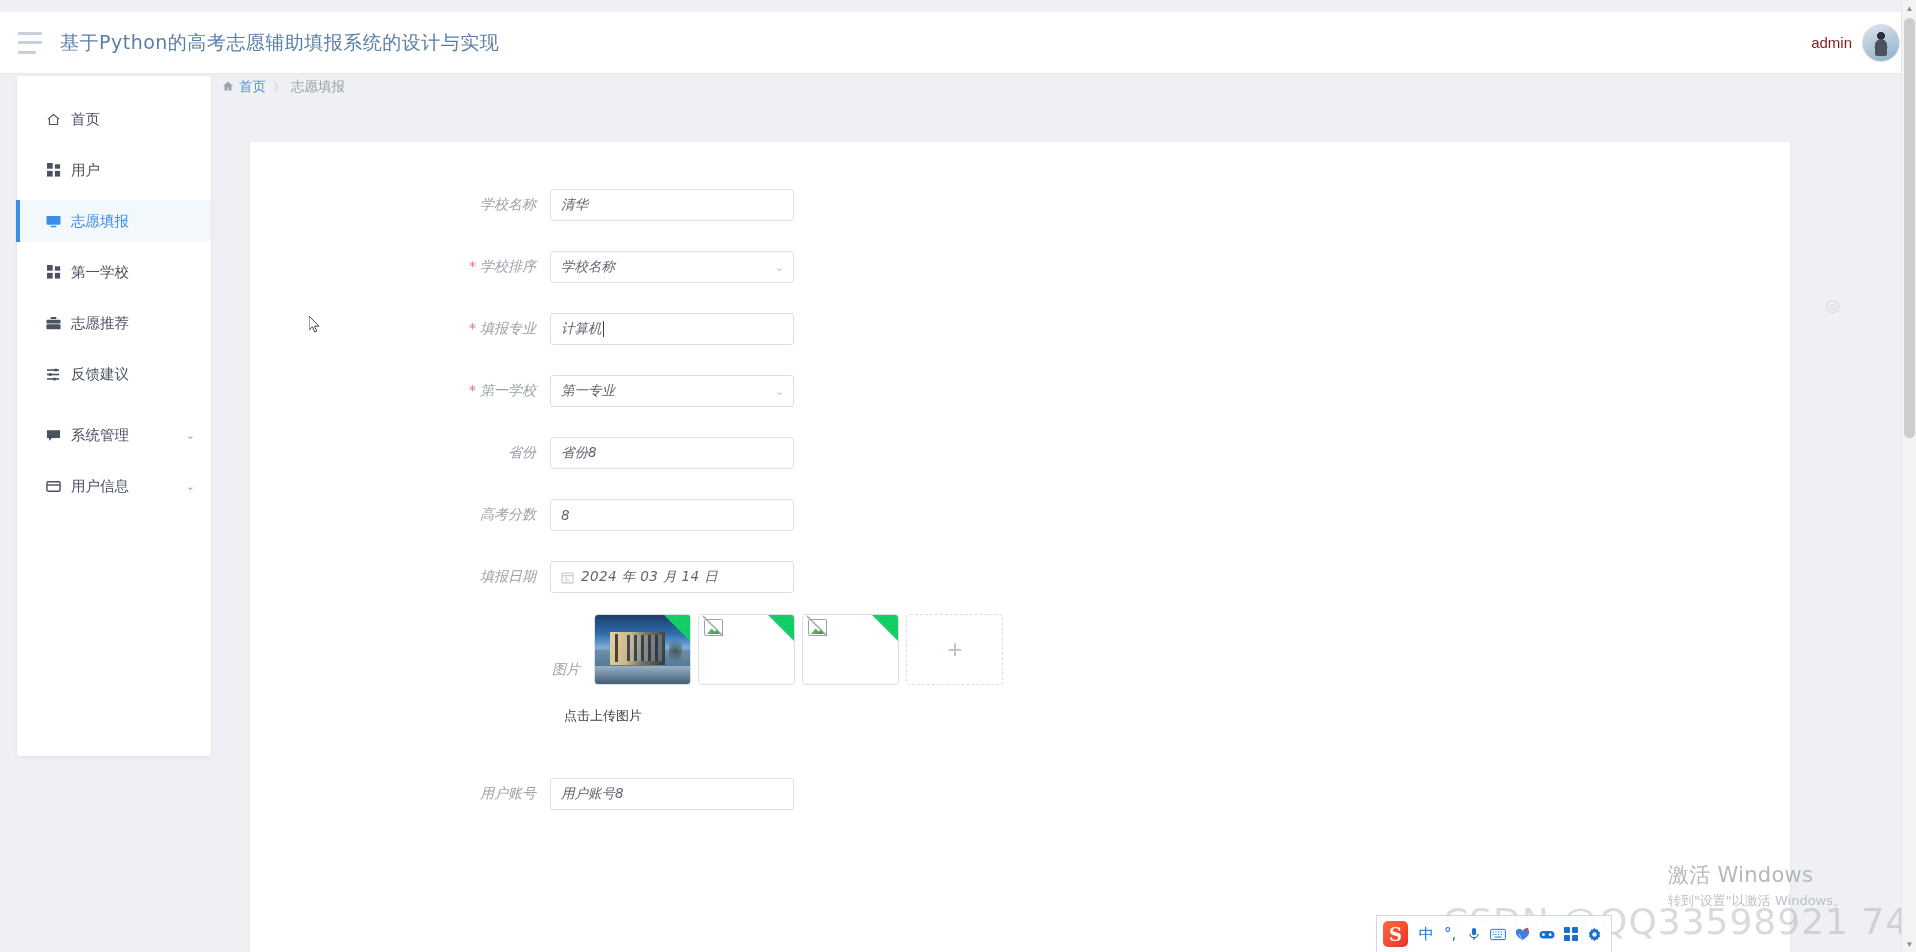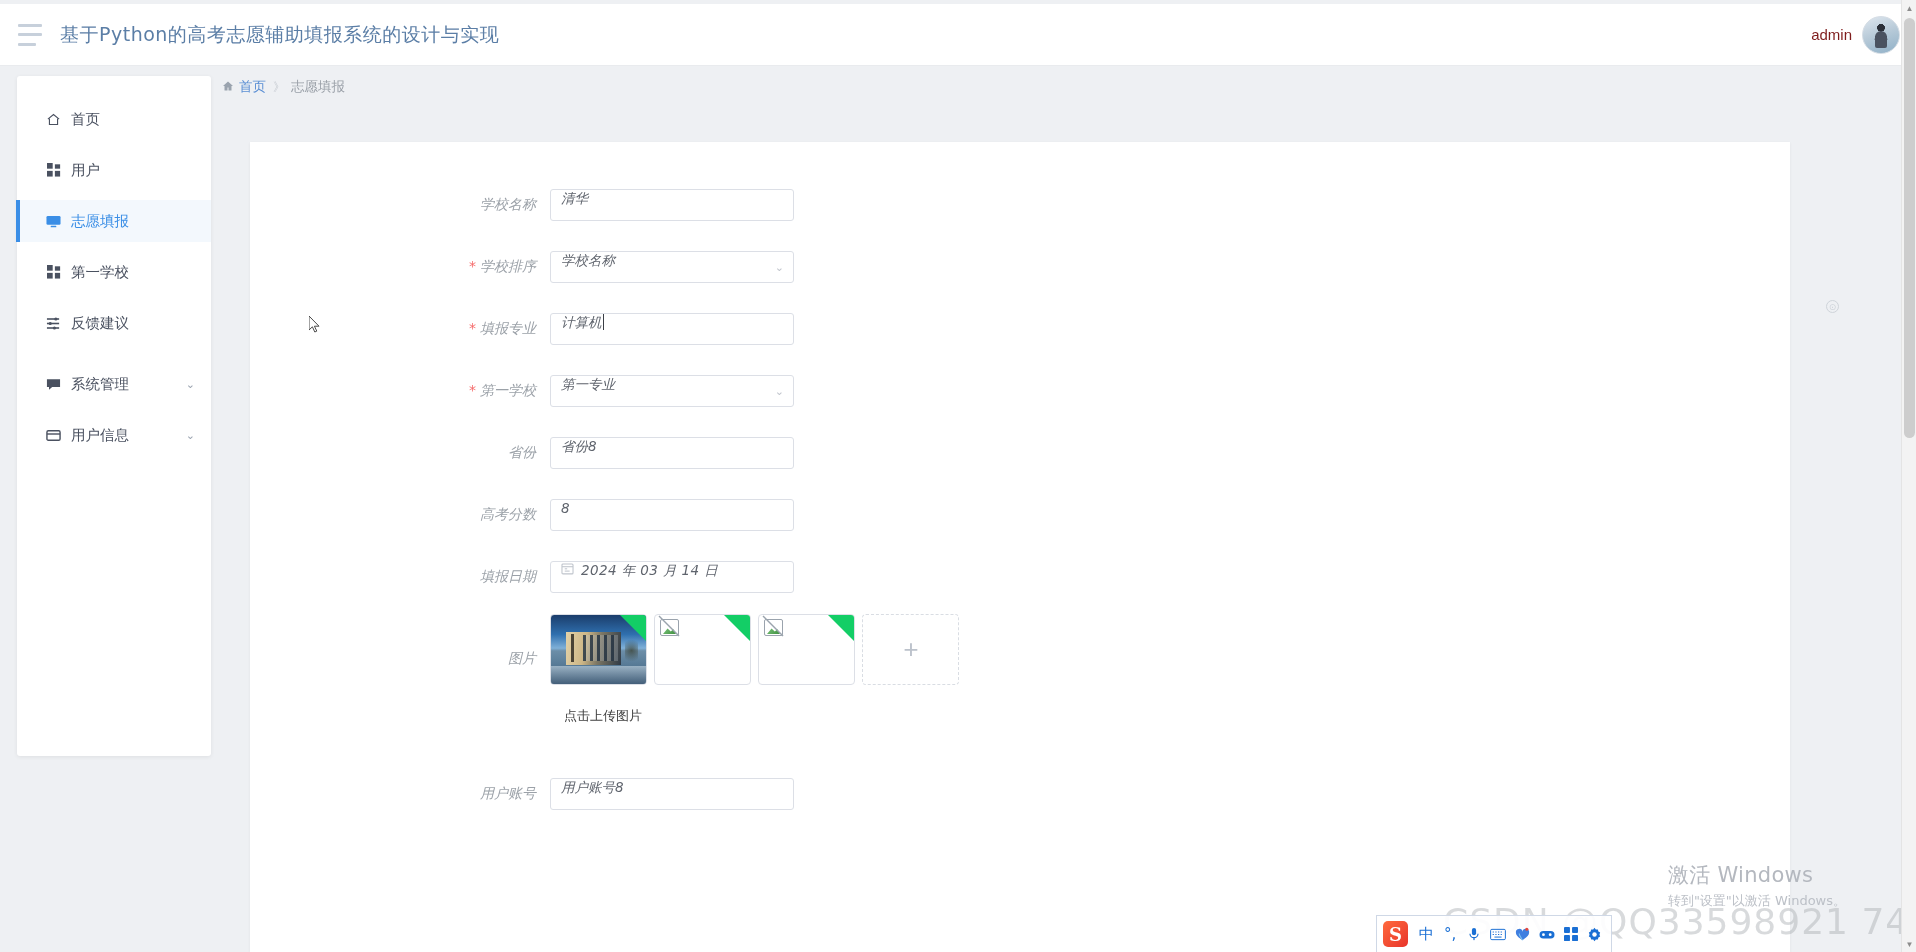--- a/index.html
+++ b/index.html
@@ -12,21 +12,21 @@
   }
   #app {
     position: relative;
     width: 1916px; height: 952px;
     background: #eef0f3;
     overflow: hidden;
   }
 
   
   .topbar {
-    position: absolute; top: 4px; left: 0;
+    position: absolute; top: 12px; left: 0;
     width: 1916px; height: 62px;
     background: #ffffff;
     border-bottom: 1px solid #e9ebee;
     display: flex; align-items: center;
     z-index: 30;
   }
   .hamburger {
     margin-left: 18px; margin-right: 16px;
     width: 26px; height: 22px;
     display: flex; flex-direction: column; justify-content: space-between;
@@ -174,21 +174,21 @@
     font-family: "DejaVu Sans", "Liberation Sans", sans-serif;
     white-space: nowrap;
   }
   .req-star { color: #f56c6c; margin-right: 4px; font-size: 14px; }
   .field {
     position: relative;
     width: 244px; height: 32px;
     border: 1px solid #dcdfe6;
     border-radius: 3px;
     background: #fff;
-    display: flex; 
+    display: flex; align-items: center;
     padding: 0 10px;
     font-size: 13.5px;
     color: #5f646d;
     font-family: "DejaVu Sans", "Liberation Sans", sans-serif;
   }
   .field.select { cursor: pointer; }
   .field .sel-caret {
     position: absolute; right: 9px; top: 50%;
     transform: translateY(-50%);
     color: #c0c4cc; font-size: 11px;
@@ -198,21 +198,21 @@
     background: #3b3f46; margin-left: 1px;
     vertical-align: middle;
   }
   .date-ic {
     margin-right: 7px; color: #bfc4cc;
     font-size: 13px; display: inline-flex;
   }
   .date-txt { letter-spacing: .4px; }
 
   
-  .upload-row { display: flex; align-items: center; height: auto; }
+  .upload-row { display: flex; align-items: flex-end; height: auto; padding-left: 44px; }
   .upload-row .form-label { line-height: 32px; padding-top: 22px; }
   .thumbs { display: flex; gap: 7px; padding-top: 6px; }
   .thumb {
     position: relative;
     width: 97px; height: 71px;
     border: 1px solid #dcdfe6;
     border-radius: 4px;
     overflow: hidden;
     background: #fff;
   }
@@ -404,20 +404,30 @@
         <svg width="14" height="14" viewBox="0 0 16 16" fill="currentColor">
           <rect x="0" y="0" width="6.5" height="6.5"></rect>
             <rect x="9" y="1.5" width="6" height="5"></rect>
           <rect x="0" y="9" width="6.5" height="6.5"></rect>
             <rect x="9" y="9" width="6" height="6.5"></rect>
         </svg>
       </span>
       <span class="mi-label">第一学校</span>
     </div>
 
+    <div class="menu-item" style="margin-top:9px">
+      <span class="mi-icon">
+        <svg width="15" height="15" viewBox="0 0 16 16" fill="currentColor">
+          <rect x="5" y="1" width="6" height="2.2" rx=".6"></rect>
+          <rect x="0.5" y="4" width="15" height="4" rx="1"></rect>
+          <rect x="0.5" y="8.8" width="15" height="5.4" rx="1"></rect>
+        </svg>
+      </span>
+      <span class="mi-label">志愿推荐</span>
+    </div>
 
     <div class="menu-item" style="margin-top:9px">
       <span class="mi-icon">
         <svg width="15" height="15" viewBox="0 0 16 16" fill="none" stroke="currentColor" stroke-width="1.7">
           <path d="M1 3.2h13"></path>
             <path d="M1 8h13"></path>
             <path d="M1 12.8h13"></path>
           <circle cx="10.5" cy="3.2" r="1.7" fill="currentColor" stroke="none"></circle>
           <circle cx="4.5" cy="8" r="1.7" fill="currentColor" stroke="none"></circle>
           <circle cx="9" cy="12.8" r="1.7" fill="currentColor" stroke="none"></circle>

